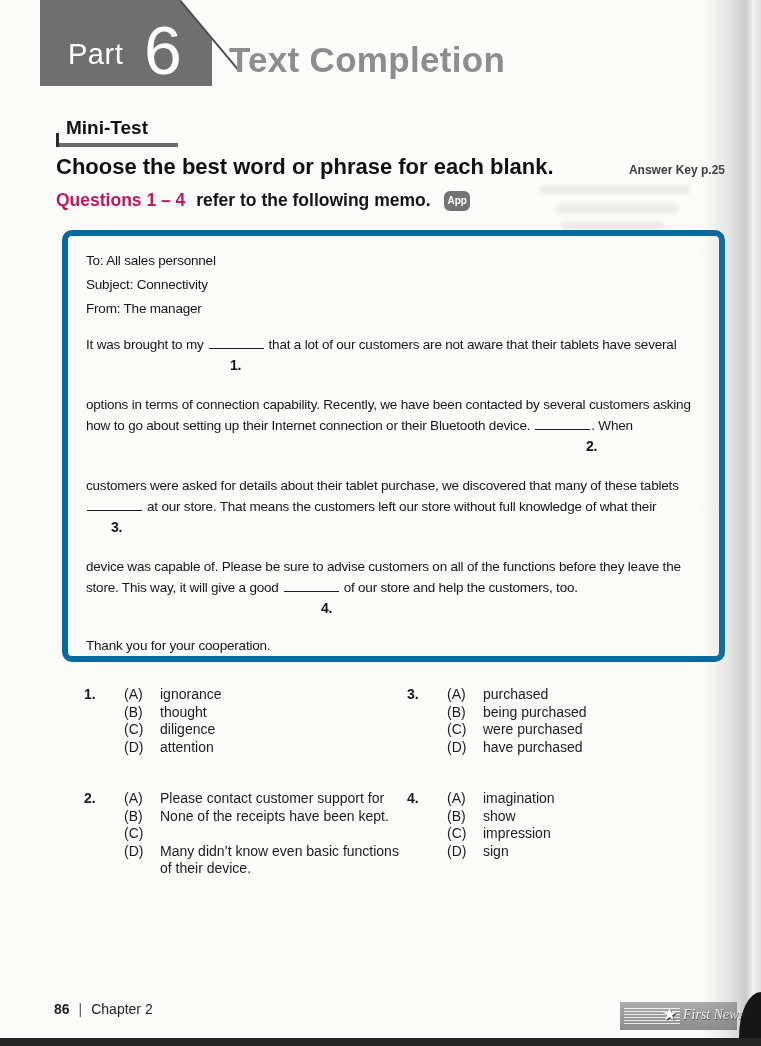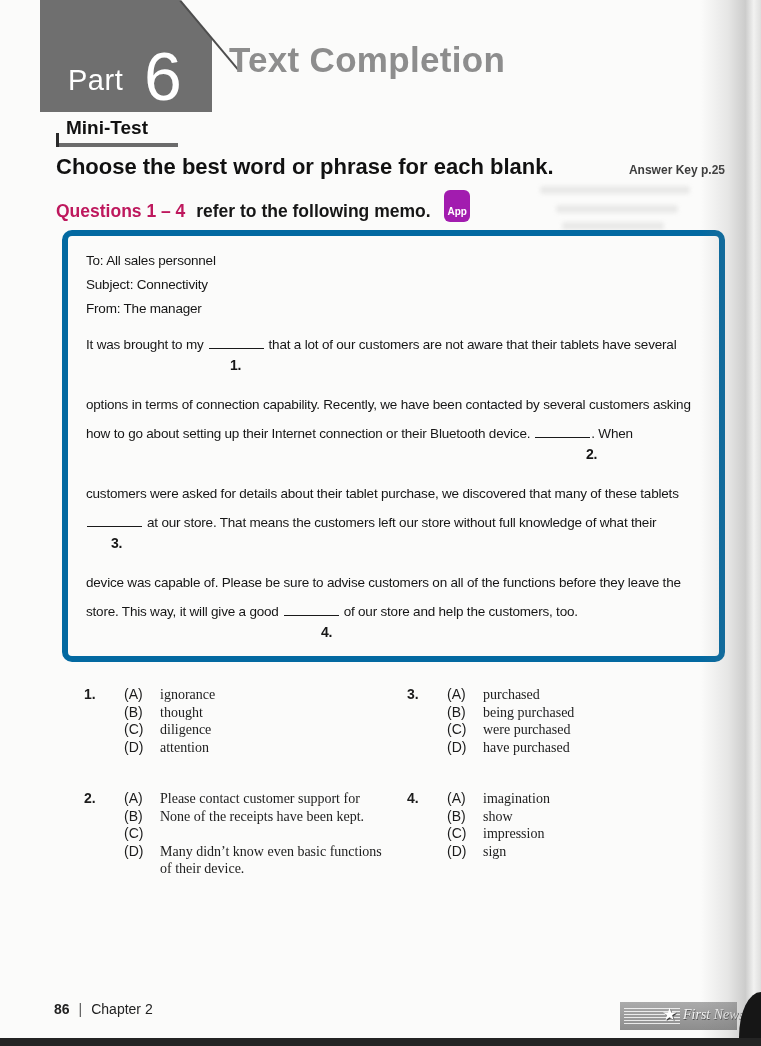--- a/index.html
+++ b/index.html
@@ -4,21 +4,21 @@
 <style>
   html,body{margin:0;padding:0;}
   body{
     width:761px;height:1046px;position:relative;background:#fbfbfa;
     font-family:"Liberation Sans",sans-serif;color:#1c1c1c;overflow:hidden;
   }
   .page{position:absolute;inset:0;}
 
   
   .part-box{
-    position:absolute;left:40px;top:0;width:172px;height:112px;background:#6f6f6f;
+    position:absolute;left:40px;top:0;width:172px;height:86px;background:#6f6f6f;
     clip-path:polygon(0 0, 140px 0, 100% 38px, 100% 100%, 0 100%);
   }
   .part-label{position:absolute;left:28px;bottom:15px;font-size:29px;color:#fff;letter-spacing:.5px;}
   .part-number{position:absolute;left:104px;bottom:2px;font-size:68px;line-height:1;color:#fff;font-weight:400;}
   .diag-line{
     position:absolute;left:181px;top:0;width:90px;height:2px;background:#4e4e4e;
     transform-origin:0 0;transform:rotate(50deg);
   }
   .page-title{position:absolute;left:229px;top:40px;font-size:35px;font-weight:700;color:#8d8d8d;letter-spacing:.3px;}
 
@@ -29,55 +29,55 @@
     padding:0 30px 4px 8px;border-bottom:4px solid #6b6b6b;
   }
   .mini-tick{position:absolute;left:-2px;bottom:0;width:3px;height:14px;background:#2a2a2a;}
   .instruction{position:absolute;left:56px;top:154px;font-size:22px;font-weight:700;color:#111;}
   .answer-key{position:absolute;right:36px;top:163px;font-size:12px;font-weight:700;color:#3d3d3d;}
 
   .q-intro{position:absolute;left:56px;top:190px;font-size:17.5px;font-weight:700;}
   .q-range{color:#be185d;}
   .q-rest{color:#161616;margin-left:6px;}
   .app-badge{
-    display:inline-block;margin-left:9px;background:#a21caf;color:#fff;
-    font-size:10px;font-weight:700;border-radius:6px;padding:16px 3px 5px;vertical-align:2px;
+    display:inline-block;margin-left:9px;background:#737373;color:#fff;
+    font-size:10px;font-weight:700;border-radius:6px;padding:4px 3px 5px;vertical-align:2px;
   }
 
   
   .ghost{position:absolute;background:rgba(110,110,110,.12);filter:blur(2px);border-radius:3px;}
 
   
   .memo{
     position:absolute;left:62px;top:230px;width:663px;height:432px;box-sizing:border-box;
     border:6px solid #0369a1;border-radius:10px;background:transparent;
     padding:13px 18px 0;font-size:13.5px;letter-spacing:-.2px;color:#161616;overflow:hidden;
   }
   .memo-line{line-height:24px;white-space:nowrap;}
   .para{margin-top:19px;}
   .para.first{margin-top:13px;}
-  .pline{line-height:21px;white-space:nowrap;margin-top:8px;}
+  .pline{line-height:21px;white-space:nowrap;}
   .blank{
     display:inline-block;width:55px;height:12px;border-bottom:1.5px solid #1a1a1a;margin:0 5px;
   }
   .blank.tight{margin-right:1px;}
   .blank.lead{margin-left:1px;}
   .num-row{line-height:19px;font-weight:700;font-size:14px;margin-top:1px;}
   .num-1{margin-left:144px;} .num-2{margin-left:500px;} .num-3{margin-left:25px;} .num-4{margin-left:235px;}
   .closing{margin-top:17px;line-height:21px;}
 
   
   .questions{position:absolute;left:0;top:686px;width:761px;font-size:14px;}
   .q-block{position:absolute;display:flex;}
   .q1{left:84px;top:0;} .q3{left:407px;top:0;}
   .q2{left:84px;top:104px;} .q4{left:407px;top:104px;}
   .q-num{width:40px;font-weight:700;line-height:17.5px;}
   .opt{display:flex;line-height:17.5px;}
   .opt-letter{width:36px;flex:0 0 36px;}
-  .opt-text{max-width:250px;font-family:Liberation Serif, serif;}
+  .opt-text{max-width:250px;}
   .opt-l2{display:block;}
 
   
   .footer-left{position:absolute;left:54px;top:1001px;font-size:14px;color:#222;}
   .pg-num{font-weight:700;}
   .pg-sep{margin:0 9px;color:#555;}
   .logo{
     position:absolute;left:620px;top:1002px;width:117px;height:28px;
     background:linear-gradient(#ababab,#8d8d8d);
   }

